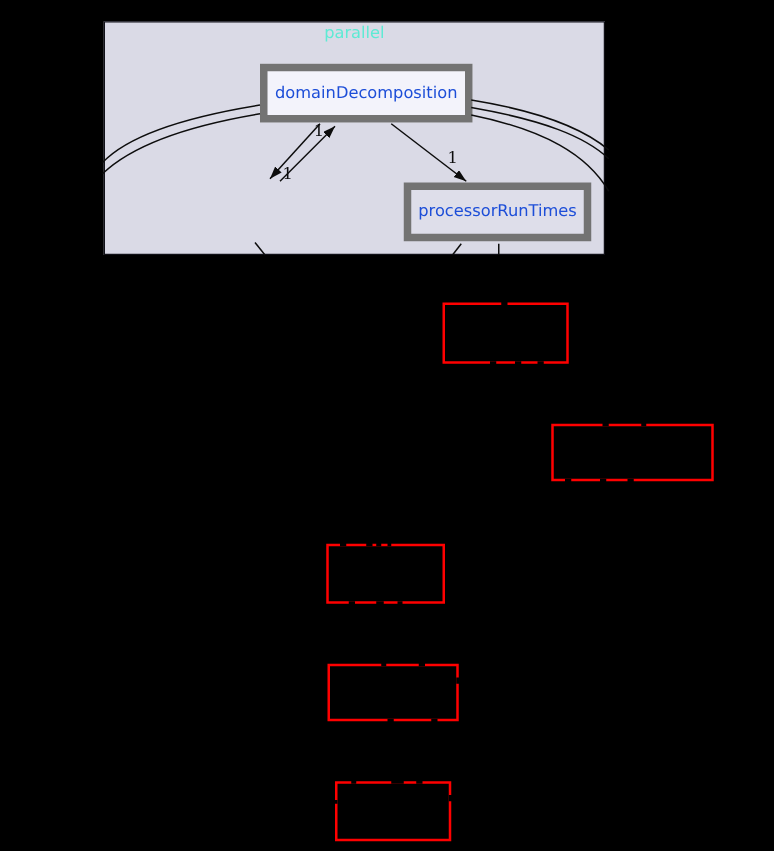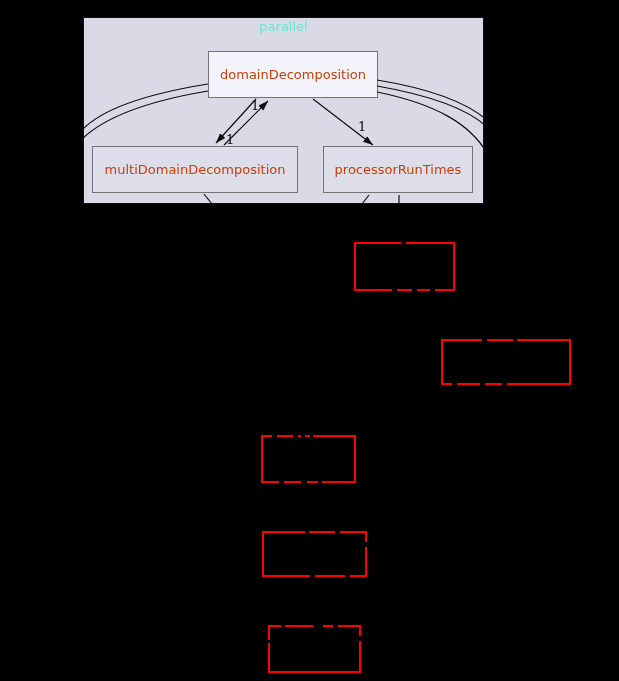--- a/index.html
+++ b/index.html
@@ -2,23 +2,23 @@
 <html><head>
 <meta charset="utf-8">
 <style>
   html,body{margin:0;padding:0;background:#000;width:619px;height:681px;overflow:hidden;}
   .stage{position:absolute;top:0;left:0;width:619px;height:681px;background:#000;
          font-family:"DejaVu Sans",sans-serif;}
   .cluster{position:absolute;left:83px;top:17px;width:401px;height:187px;
            background:#dadae6;border:1px solid #111118;box-sizing:border-box;}
   .cluster-label{position:absolute;left:83px;top:19px;width:401px;text-align:center;
            font-size:13px;color:#5eead4;}
-  .node{position:absolute;box-sizing:border-box;border:1px solid #737373;
+  .node{position:absolute;box-sizing:border-box;border:6px solid #737373;
         display:flex;align-items:center;justify-content:center;
-        font-size:13px;color:#c2410c;white-space:nowrap;}
+        font-size:13px;color:#1d4ed8;white-space:nowrap;}
   .node-focal{left:208px;top:51px;width:170px;height:47px;background:#f3f3fb;}
   .node-multi{left:92px;top:146px;width:206px;height:47px;background:#dedeea;}
   .node-proc{left:323px;top:146px;width:150px;height:47px;background:#dedeea;}
   .ext{position:absolute;box-sizing:border-box;border:2px solid #ff0000;background:transparent;}
   .ext1{left:354px;top:242px;width:101px;height:49px;}
   .ext2{left:441px;top:339px;width:130px;height:46px;}
   .ext3{left:261px;top:435px;width:95px;height:48px;}
   .ext4{left:262px;top:531px;width:105px;height:46px;}
   .ext5{left:268px;top:625px;width:93px;height:48px;}
   .edge-label{position:absolute;font-family:"DejaVu Serif","Liberation Serif",serif;
@@ -31,23 +31,20 @@
 </head>
 <body>
 
 <div class="stage">
 
   <div class="cluster"></div>
   <div class="cluster-label">parallel</div>
 
   <div class="node node-focal">
     <span>domainDecomposition</span>
-  </div>
-  <div class="node node-multi">
-    <span>multiDomainDecomposition</span>
   </div>
   <div class="node node-proc">
     <span>processorRunTimes</span>
   </div>
 
   <div class="ext ext1"></div>
   <div class="ext ext2"></div>
   <div class="ext ext3"></div>
   <div class="ext ext4"></div>
   <div class="ext ext5"></div>

